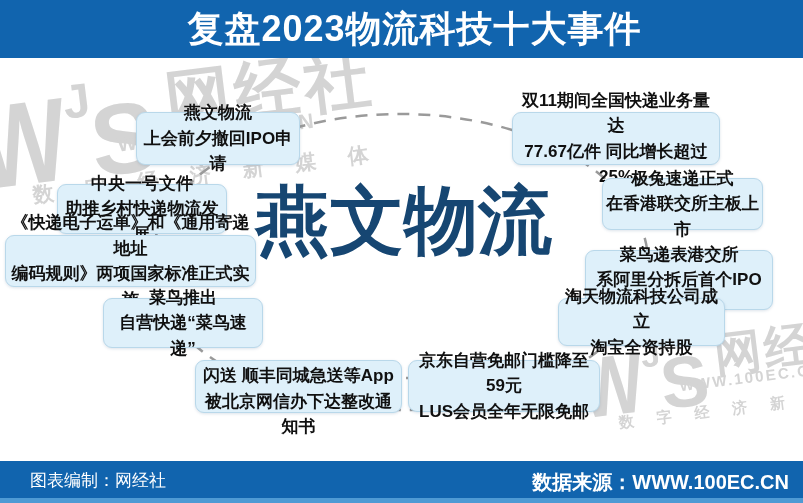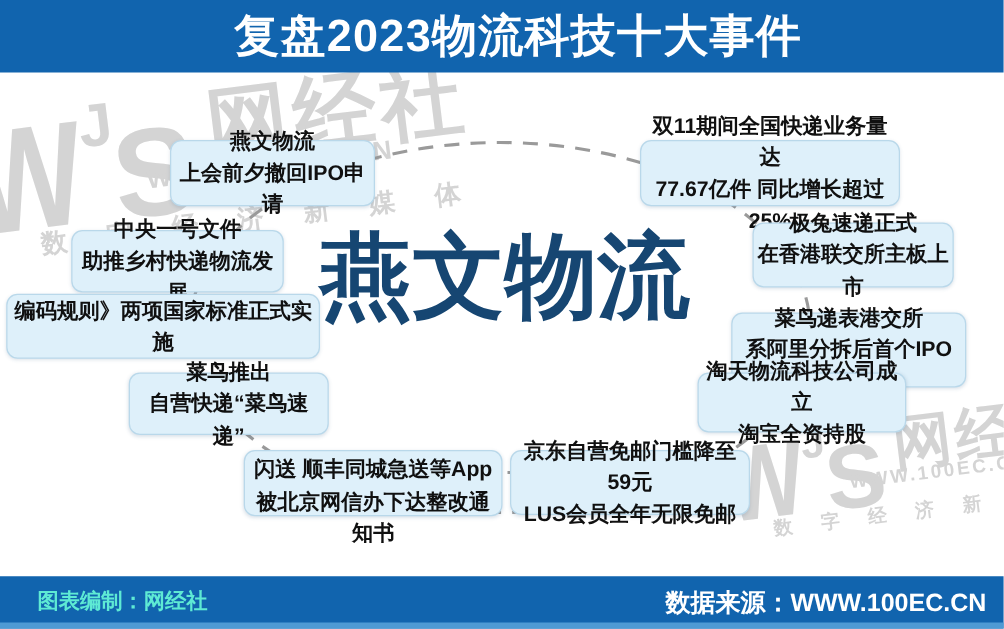--- a/index.html
+++ b/index.html
@@ -57,21 +57,21 @@
 
   
   .footer {
     position:absolute; left:0; top:461px; width:803px; height:42px;
     background:#1164ae; z-index:5;
   }
   .footer .strip {
     position:absolute; left:0; bottom:0; width:100%; height:5px; background:#4e9ad4;
   }
   .footer .credit {
-    position:absolute; left:30px; top:8px; color:#5eead4; font-size:17px; font-weight:bold;
+    position:absolute; left:30px; top:8px; color:#ffffff; font-size:17px; font-weight:normal;
   }
   .footer .source {
     position:absolute; right:14px; top:8px; color:#ffffff; font-size:20px; font-weight:bold;
   }
 </style>
 </head>
 <body>
 
 <div class="header">
   <div class="title">复盘2023物流科技十大事件</div>
@@ -110,20 +110,21 @@
   <span>燕文物流</span>
   <span>上会前夕撤回IPO申请</span>
 </div>
 
 <div class="event-box" style="left:57px; top:173px; width:170px; height:50px;margin-top:11px;">
   <span>中央一号文件</span>
   <span>助推乡村快递物流发展</span>
 </div>
 
 <div class="event-box" style="left:5px; top:235px; width:251px; height:52px;">
+  <span>《快递电子运单》和《通用寄递地址</span>
   <span>编码规则》两项国家标准正式实施</span>
 </div>
 
 <div class="event-box" style="left:103px; top:298px; width:160px; height:50px;">
   <span>菜鸟推出</span>
   <span>自营快递“菜鸟速递”</span>
 </div>
 
 <div class="event-box" style="left:195px; top:360px; width:207px; height:53px;justify-content:space-between;">
   <span>闪送 顺丰同城急送等App</span>

